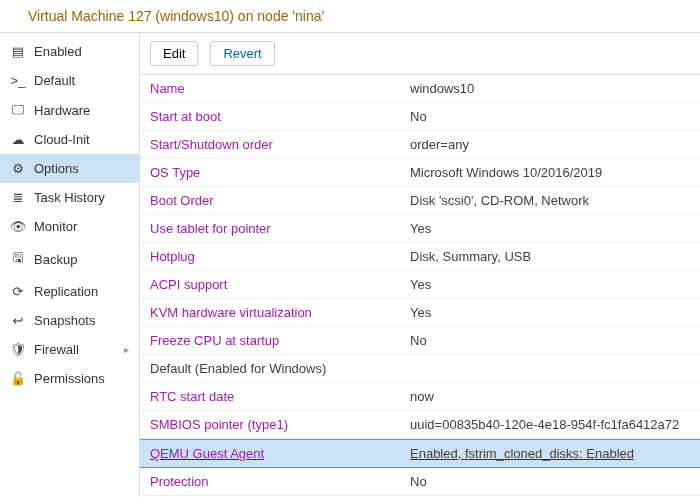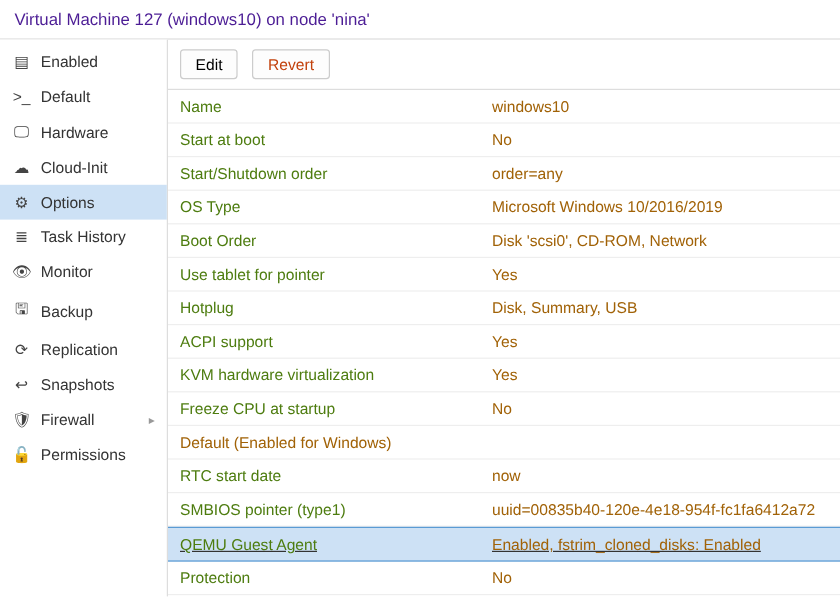--- a/index.html
+++ b/index.html
@@ -6,24 +6,24 @@
   body {
     font-family: "Helvetica Neue", Helvetica, Arial, sans-serif;
     font-size: 13px;
     color: #333;
     background: #fff;
     width: 700px;
     height: 500px;
     overflow: hidden;
   }
   .title-bar {
-    padding: 8px 12px;
+    padding: 8px 28px;
     font-size: 14px;
     border-bottom: 1px solid #ddd;
-    color: #4c1d95;
+    color: #a16207;
   }
   .main {
     display: flex;
     height: calc(500px - 36px);
   }
   .sidebar {
     width: 140px;
     border-right: 1px solid #ddd;
     background: #fff;
     padding-top: 4px;
@@ -60,46 +60,46 @@
     gap: 12px;
   }
   .btn {
     padding: 4px 12px;
     border: 1px solid #ccc;
     border-radius: 3px;
     background: #fdfdfd;
     cursor: pointer;
     font-size: 13px;
   }
-  .btn:disabled { color: #c2410c; cursor: default; }
+  .btn:disabled { color: #0369a1; cursor: default; }
   .pane {
     flex: 1;
     overflow-y: auto;
   }
   .kv-row {
     display: flex;
     border-bottom: 1px solid #eee;
     padding: 6px 10px;
     align-items: center;
     min-height: 26px;
   }
   .kv-row.selected {
     background: #cde1f5;
     border: 1px solid #5a9bd4;
     border-left: none;
     border-right: none;
     text-decoration: underline;
   }
   .kv-key {
     width: 260px;
-    color: #4d7c0f;
+    color: #a21caf;
   }
   .kv-val {
     flex: 1;
-    color: #a16207;
+    color: #404040;
     white-space: nowrap;
     overflow: hidden;
     text-overflow: ellipsis;
   }
 </style>
 </head>
 <body>
 
 <div class="title-bar">Virtual Machine 127 (windows10) on node 'nina'</div>
 

